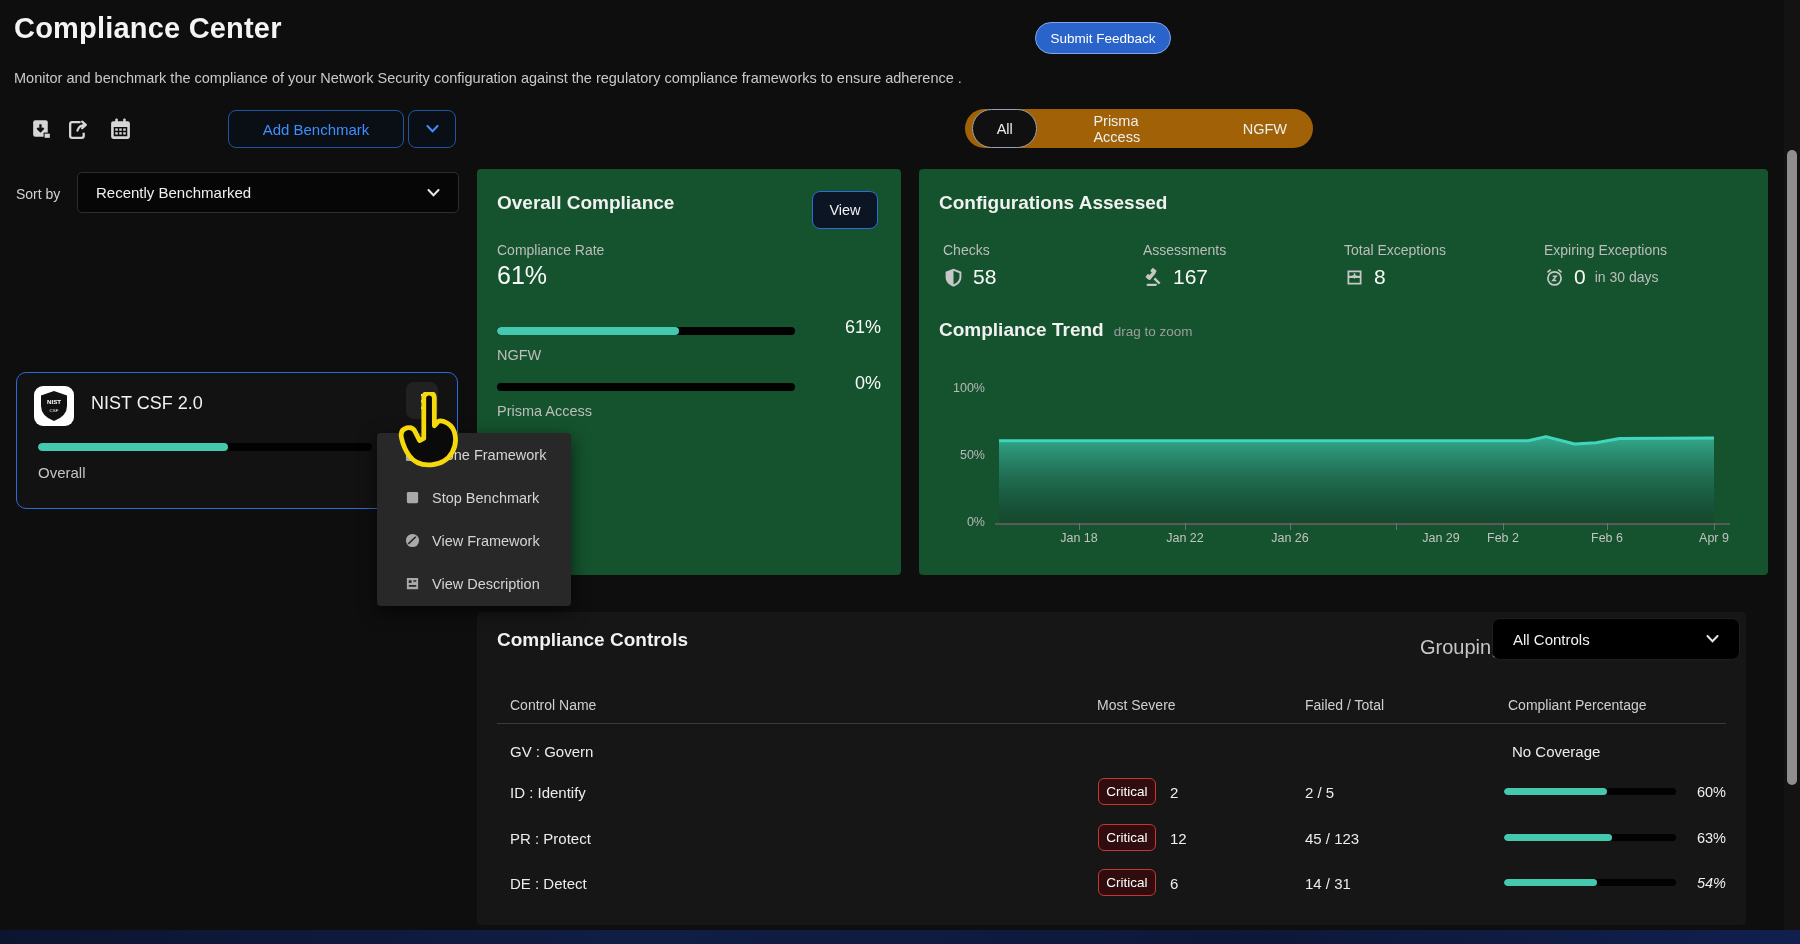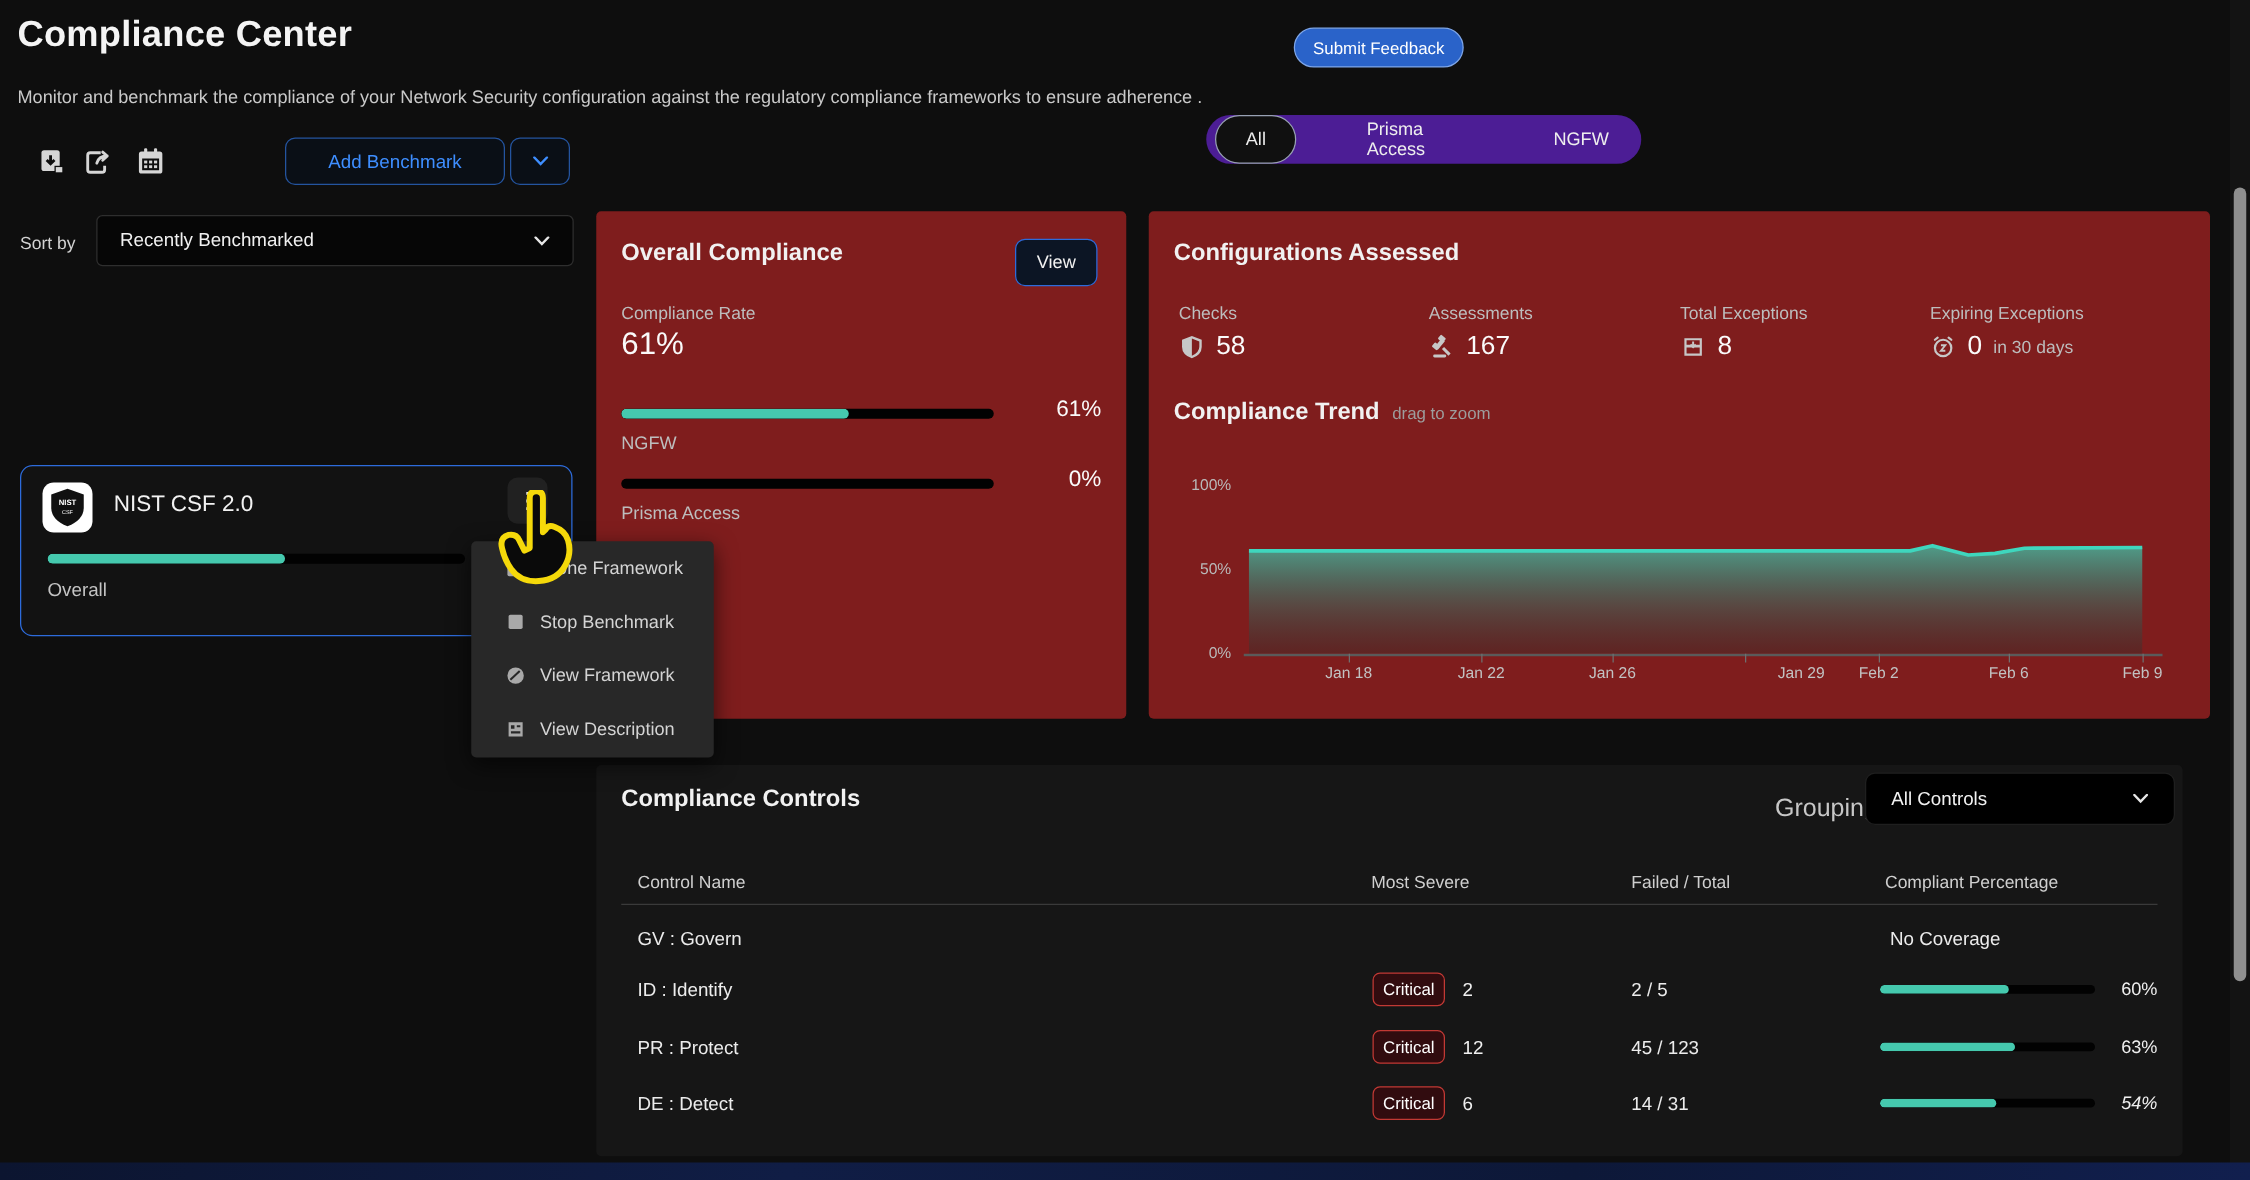--- a/index.html
+++ b/index.html
@@ -15,21 +15,21 @@
     border-radius:16px; color:#fff; font-size:13.5px; display:flex; align-items:center; justify-content:center; cursor:pointer; }
 
   
   .tool-icon { top:117px; width:25px; height:25px; color:#d6d6d6; }
   .split-btn-main { left:228px; top:110px; width:176px; height:38px; border:1.5px solid #24549f; border-radius:8px;
     background:#0a0f16; color:#3e8eff; font-size:15px; display:flex; align-items:center; justify-content:center; }
   .split-btn-chev { left:408px; top:110px; width:48px; height:38px; border:1.5px solid #24549f; border-radius:8px;
     background:#0a0f16; display:flex; align-items:center; justify-content:center; }
 
   
-  .tab-group { left:965px; top:92px; width:348px; height:39px; background:#4c1d95; border-radius:20px;
+  .tab-group { left:965px; top:109px; width:348px; height:39px; background:#a16207; border-radius:20px;
     display:flex; align-items:center; }
   .tab { color:#eee; font-size:14.5px; display:flex; align-items:center; justify-content:center; height:39px; }
   .tab.sel { width:78px; border:1px solid #98a1b3; border-radius:20px; background:#101010; }
   .tab.plain { padding:0 26px; }
 
   
   .sort-label { left:16px; top:186px; font-size:14px; color:#d2d2d2; }
   .sort-dd { left:77px; top:172px; width:382px; height:41px; background:#060606; border:1px solid #2e2e2e; border-radius:5px;
     display:flex; align-items:center; color:#f0f0f0; font-size:15px; padding:0 18px; justify-content:space-between; }
 
@@ -46,21 +46,21 @@
   .sel-card { border:1.5px solid #2d6bdb; border-radius:10px; background:#121212; }
   .overall-lbl { font-size:15px; color:#c4c4c4; }
 
   
   .ctx-menu { left:377px; top:433px; width:194px; height:173px; background:#282828; border-radius:4px;
     box-shadow:0 6px 18px rgba(0,0,0,.6); z-index:30; }
   .ctx-item { display:flex; align-items:center; gap:12px; height:43px; padding:0 0 0 28px; color:#d4d4d4; font-size:14.5px; cursor:pointer; }
   .ctx-ic { width:15px; height:15px; color:#a9a9a9; flex:0 0 15px; }
 
   
-  .card { background:#7f1d1d; border-radius:4px; }
+  .card { background:#14532d; border-radius:4px; }
   .card-title { font-size:19px; font-weight:700; color:#f1f1f1; }
 
   .view-btn { left:812px; top:191px; width:66px; height:38px; border:1.5px solid #2d6bdb; border-radius:8px;
     background:#0c1524; color:#f2f2f2; font-size:14.5px; display:flex; align-items:center; justify-content:center; }
 
   .stat-label { font-size:14px; color:#bdbdbd; }
   .stat-val { font-size:21px; color:#fafafa; display:flex; align-items:center; gap:9px; }
   .stat-ic { width:21px; height:21px; color:#c7c7c7; }
 
   
@@ -266,21 +266,21 @@
   <div class="tickmark" style="left:1503px;"></div>
   <div class="tickmark" style="left:1607px;"></div>
   <div class="tickmark" style="left:1714px;"></div>
 
   <div class="xtick" style="left:1079px;">Jan 18</div>
   <div class="xtick" style="left:1185px;">Jan 22</div>
   <div class="xtick" style="left:1290px;">Jan 26</div>
   <div class="xtick" style="left:1441px;text-align:center;">Jan 29</div>
   <div class="xtick" style="left:1503px;">Feb 2</div>
   <div class="xtick" style="left:1607px;">Feb 6</div>
-  <div class="xtick" style="left:1714px;">Feb 9</div>
+  <div class="xtick" style="left:1714px;">Apr 9</div>
 
   <div class="abs card" style="left:477px; top:612px; width:1269px; height:313px; background:#161616;">
     <div class="abs card-title" style="left:20px; top:17px;">Compliance Controls</div>
     <div class="abs" style="left:943px; top:24px; font-size:20px; color:#c7c7c7;">Grouping</div>
 
     <div class="abs th" style="left:33px; top:85px;">Control Name</div>
     <div class="abs th" style="left:620px; top:85px;">Most Severe</div>
     <div class="abs th" style="left:828px; top:85px;">Failed / Total</div>
     <div class="abs th" style="left:1031px; top:85px;">Compliant Percentage</div>
     <div class="abs" style="left:20px; top:111px; width:1229px; height:1px; background:#3a3a3a;"></div>

